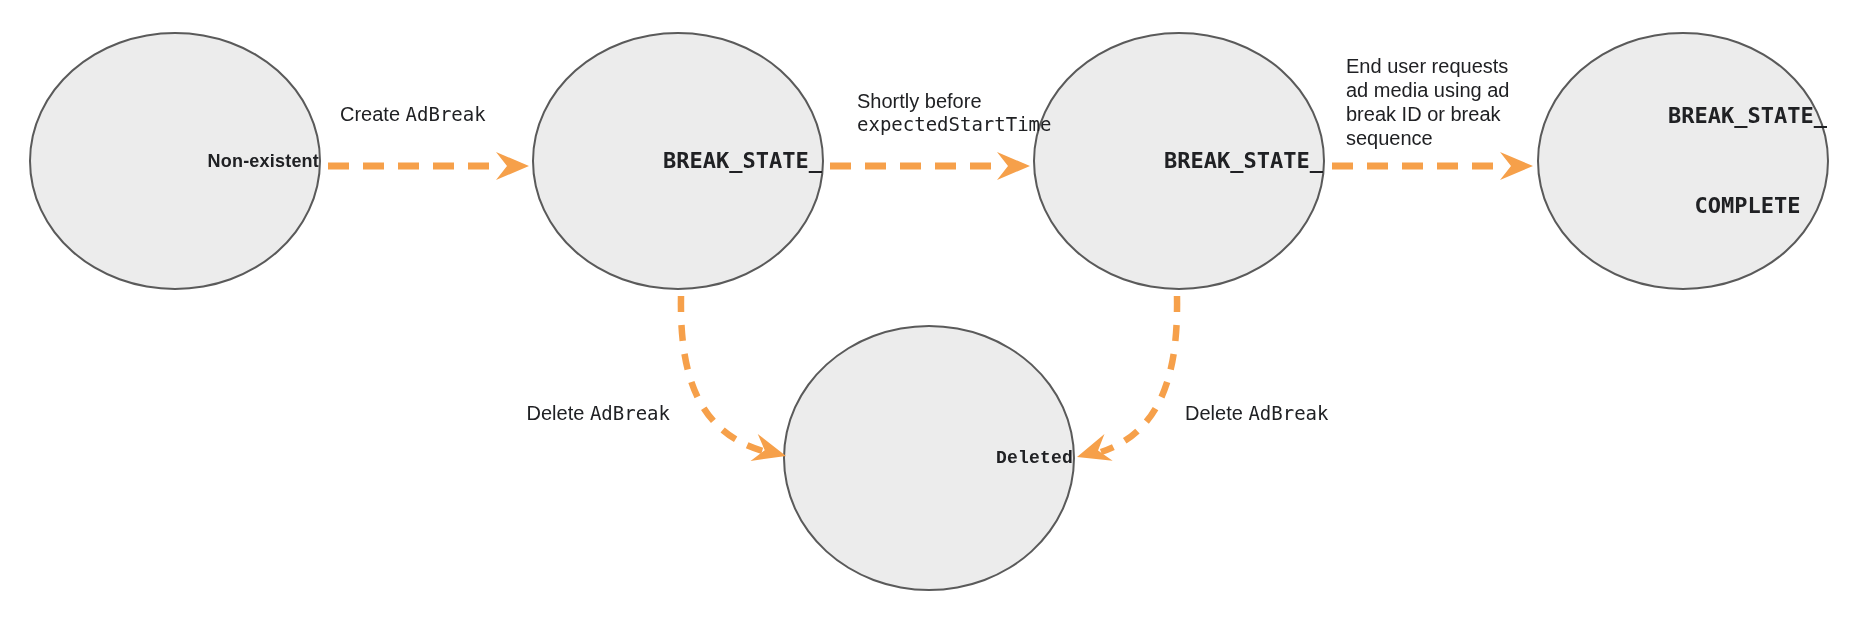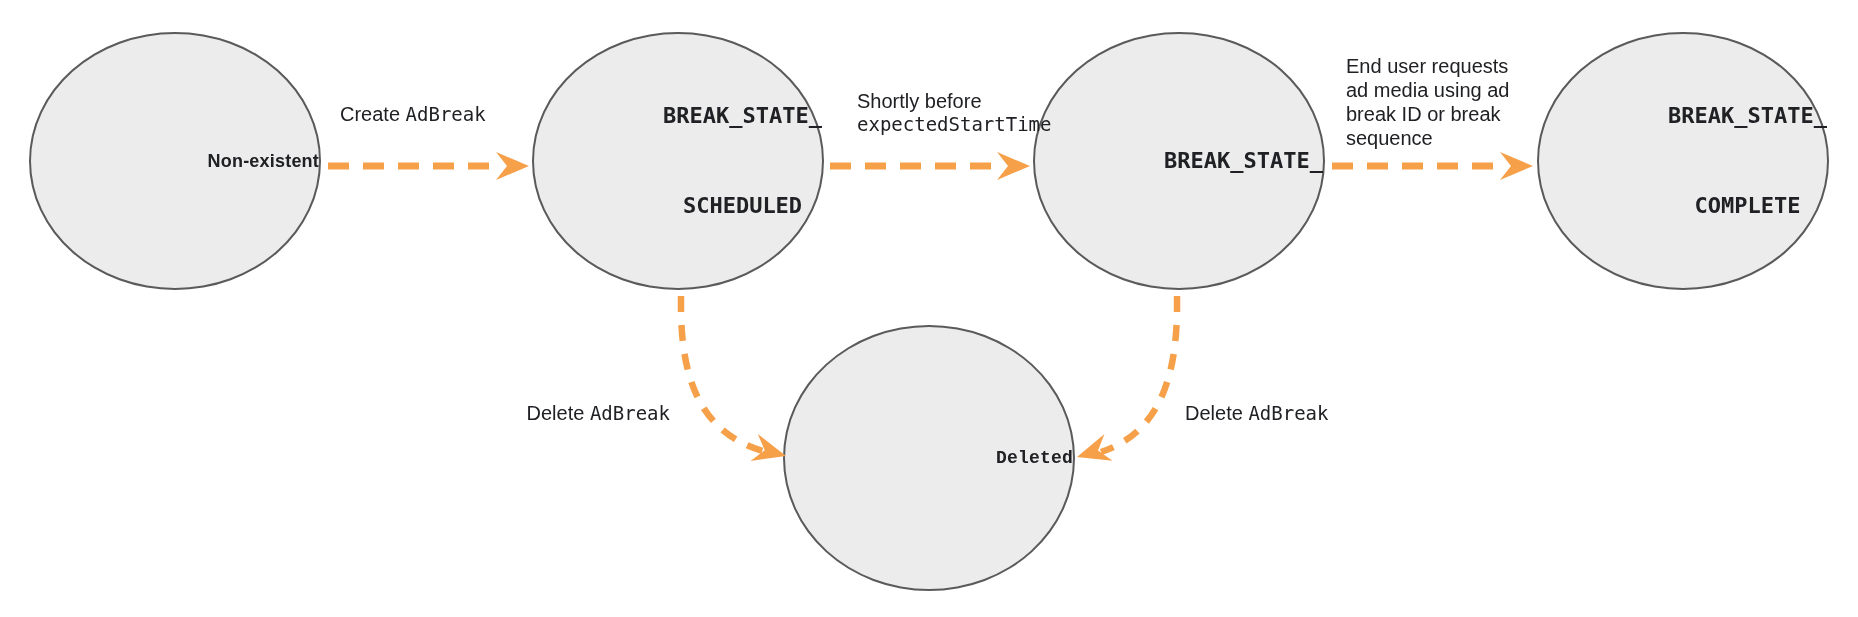--- a/index.html
+++ b/index.html
@@ -44,21 +44,20 @@
 
 <div id="canvas">
 
   <div class="node" style="left:29px;top:32px;width:292px;height:258px;">
     <div class="node-label sans">Non-existent</div>
   </div>
 
   <div class="node" style="left:532px;top:32px;width:292px;height:258px;">
     <div class="node-label mono">
       <div>BREAK_STATE_</div>
-      <div>SCHEDULED</div>
     </div>
   </div>
 
   <div class="node" style="left:1033px;top:32px;width:292px;height:258px;">
     <div class="node-label mono">
       <div>BREAK_STATE_</div>
     </div>
   </div>
 
   <div class="node" style="left:1537px;top:32px;width:292px;height:258px;">

